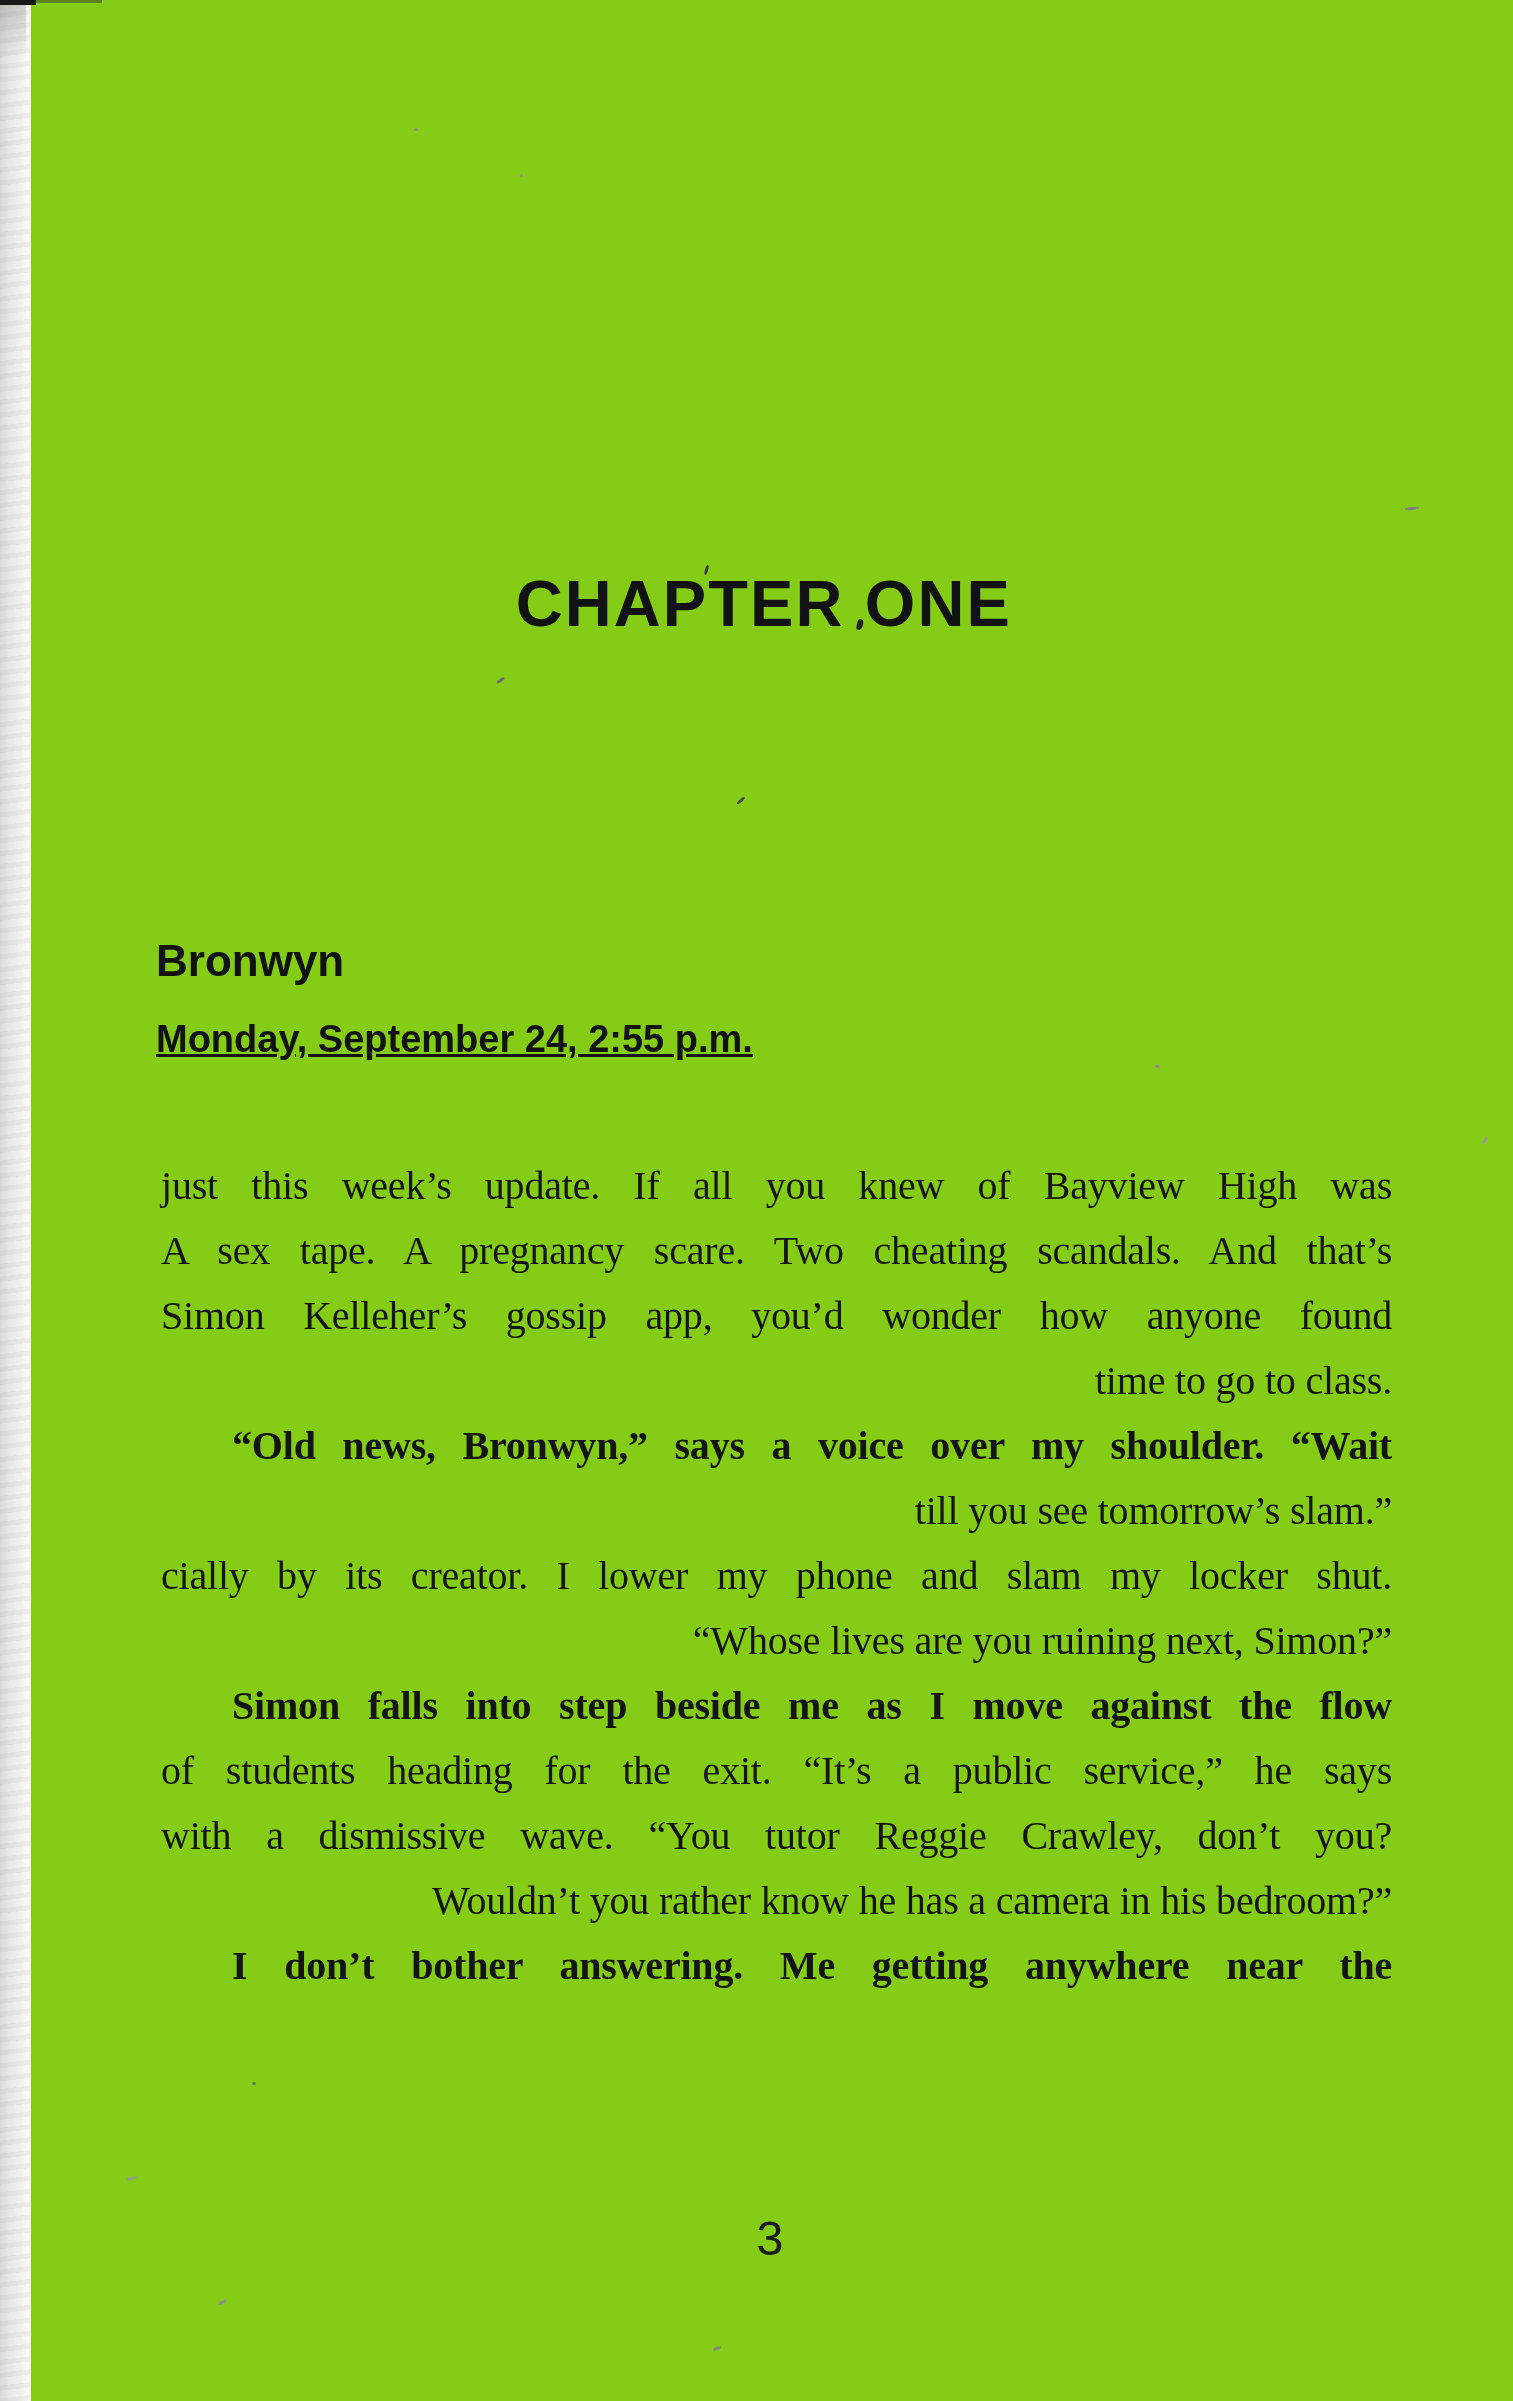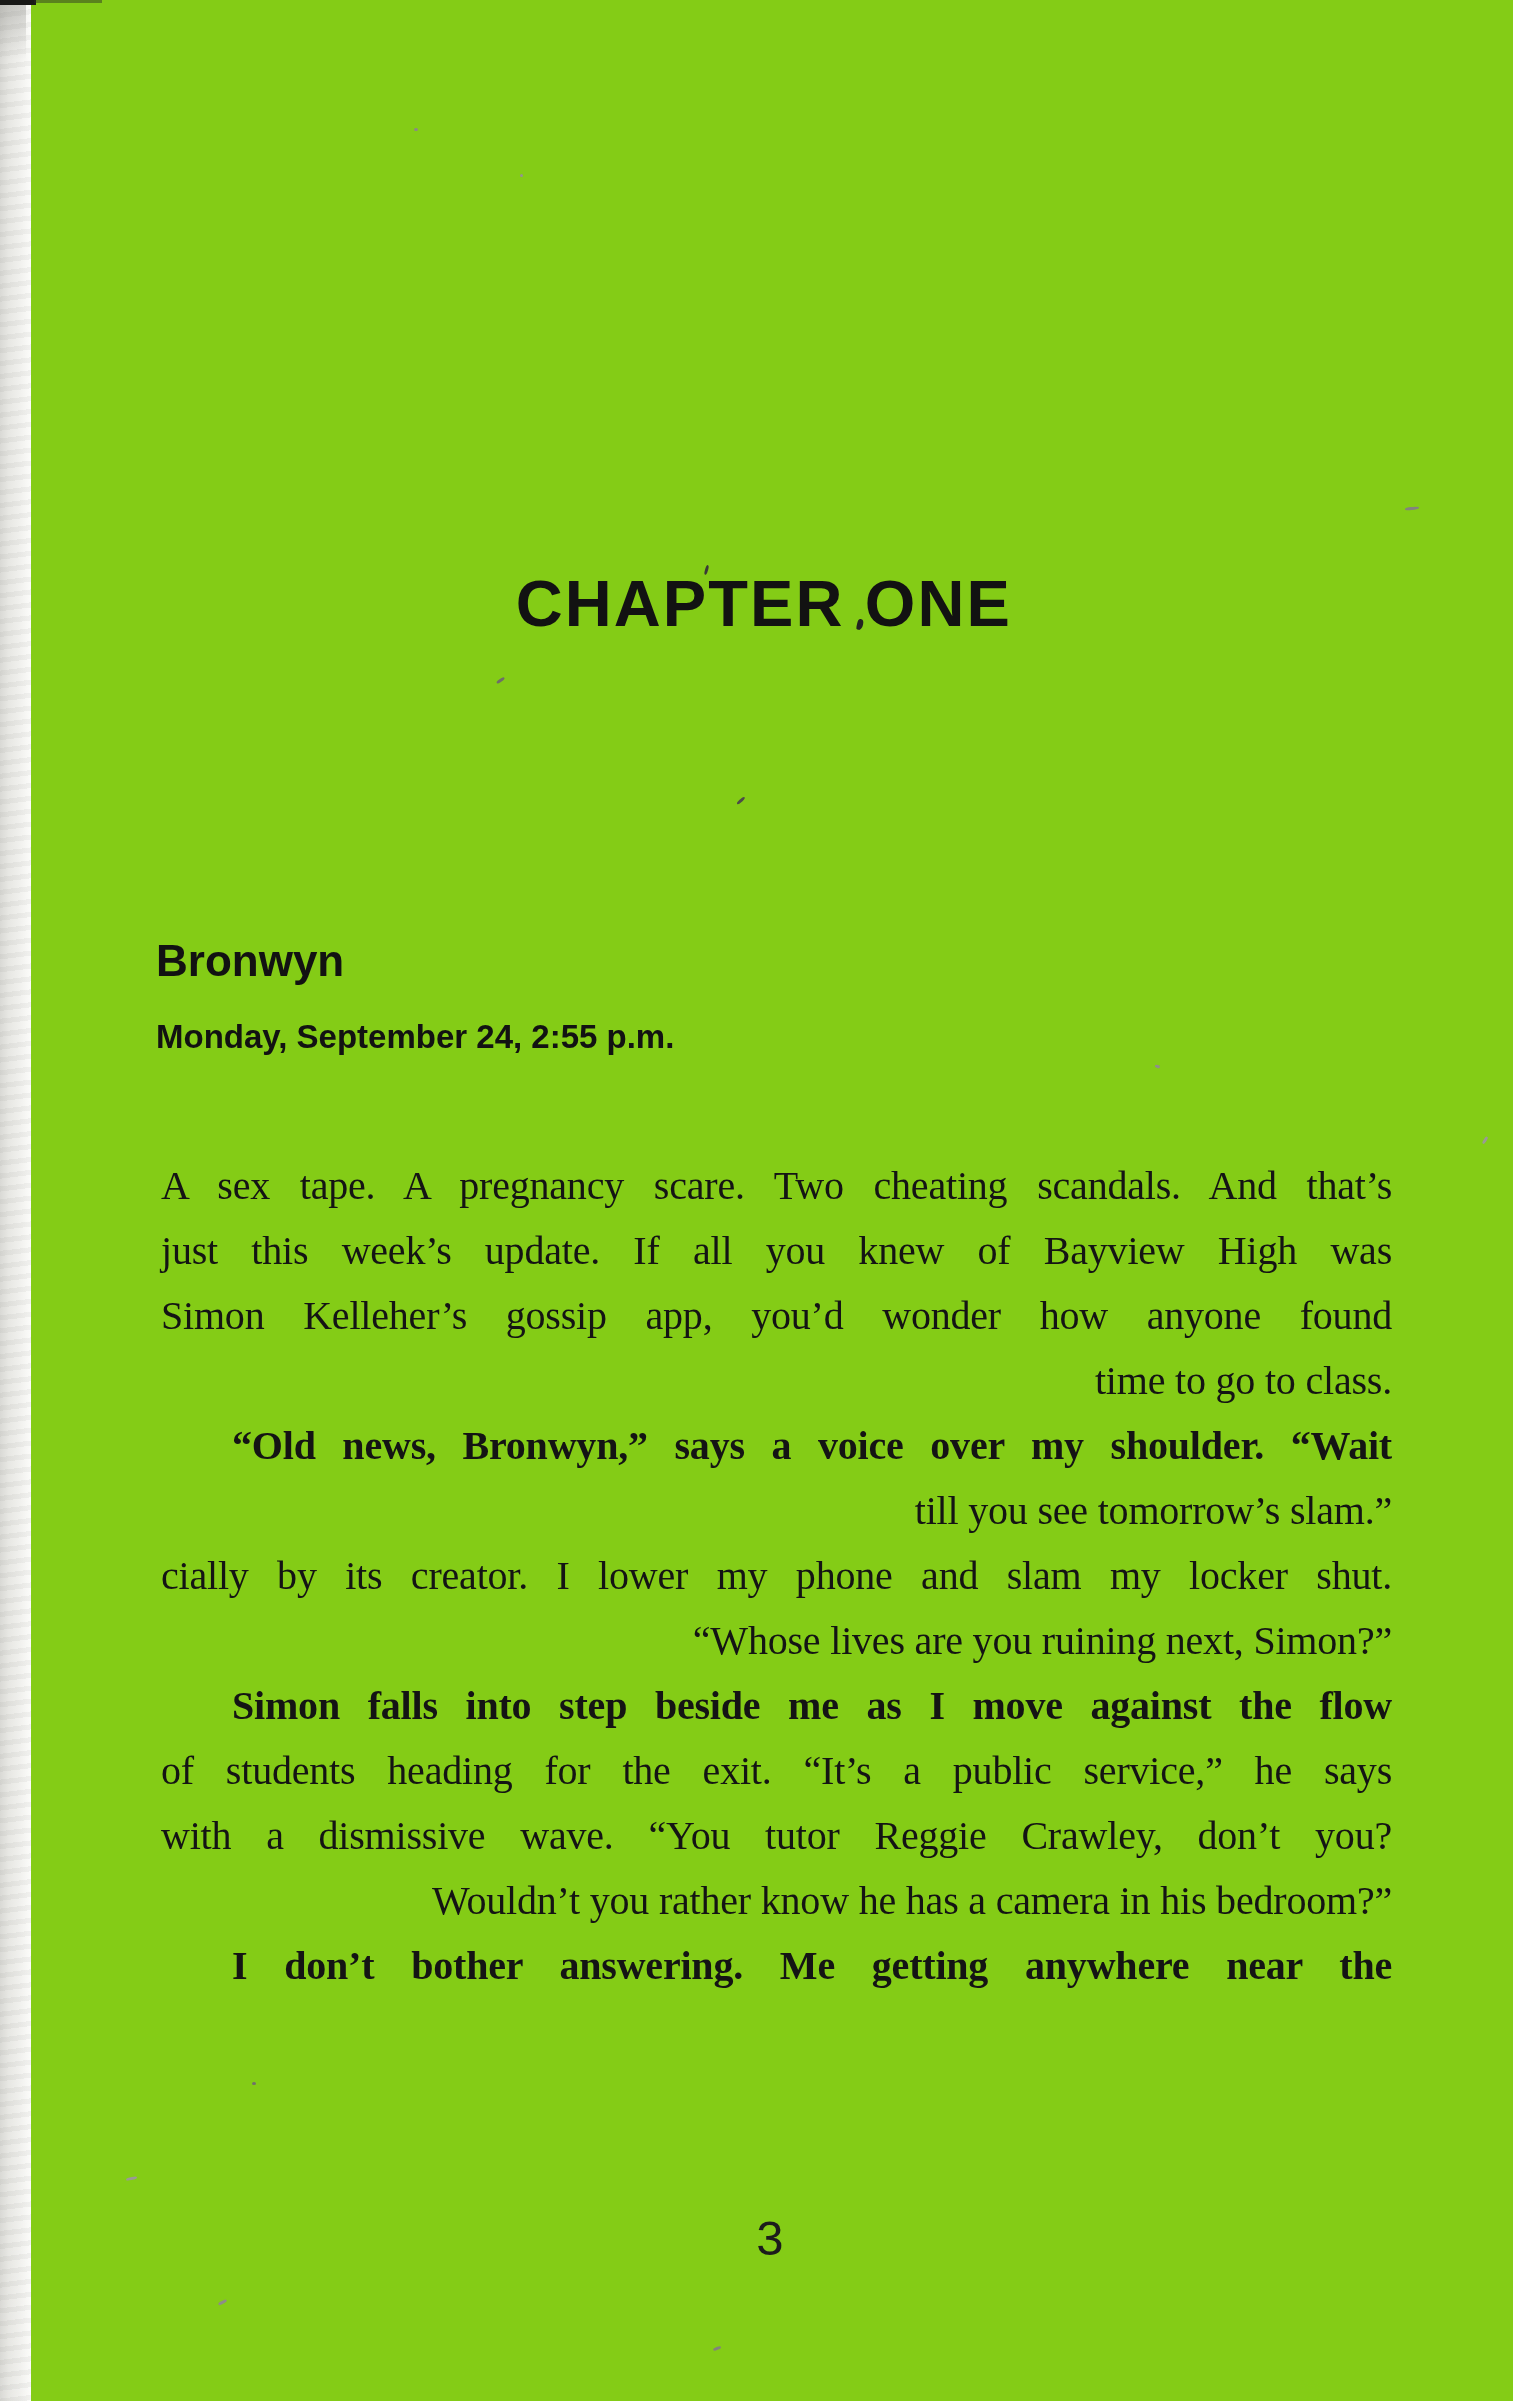--- a/index.html
+++ b/index.html
@@ -68,23 +68,24 @@
     font-size: 44px;
     line-height: 1;
     color: #121212;
   }
   .dateline {
     position: absolute;
     left: 156px;
     top: 1020px;
     font-family: "Liberation Sans", sans-serif;
     font-weight: 700;
-    font-size: 33px;
+    font-size: 38px;
     line-height: 1;
     color: #121212;
+    text-decoration: underline;
   }
 
   .body-text {
     position: absolute;
     left: 161px;
     top: 1153px;
     width: 1231px;
     font-size: 40px;
     line-height: 65px;
     letter-spacing: -0.2px;
@@ -130,22 +131,22 @@
   <div class="corner-sliver"></div>
   <div class="corner-sliver-tail"></div>
 
   <h1 class="chapter-title">CHAPTER ONE</h1>
 
   <div class="character-name">Bronwyn</div>
 
   <div class="dateline">Monday, September 24, 2:55 p.m.</div>
 
   <div class="body-text" id="body-text">
+      <div class="line j">just this week’s update. If all you knew of Bayview High was</div>
       <div class="line j">A sex tape. A pregnancy scare. Two cheating scandals. And that’s</div>
-      <div class="line j">just this week’s update. If all you knew of Bayview High was</div>
       <div class="line j">Simon Kelleher’s gossip app, you’d wonder how anyone found</div>
       <div class="line">time to go to class.</div>
       <div class="line j in">“Old news, Bronwyn,” says a voice over my shoulder. “Wait</div>
       <div class="line">till you see tomorrow’s slam.”</div>
       <div class="line j">cially by its creator. I lower my phone and slam my locker shut.</div>
       <div class="line">“Whose lives are you ruining next, Simon?”</div>
       <div class="line j in">Simon falls into step beside me as I move against the flow</div>
       <div class="line j">of students heading for the exit. “It’s a public service,” he says</div>
       <div class="line j">with a dismissive wave. “You tutor Reggie Crawley, don’t you?</div>
       <div class="line">Wouldn’t you rather know he has a camera in his bedroom?”</div>

